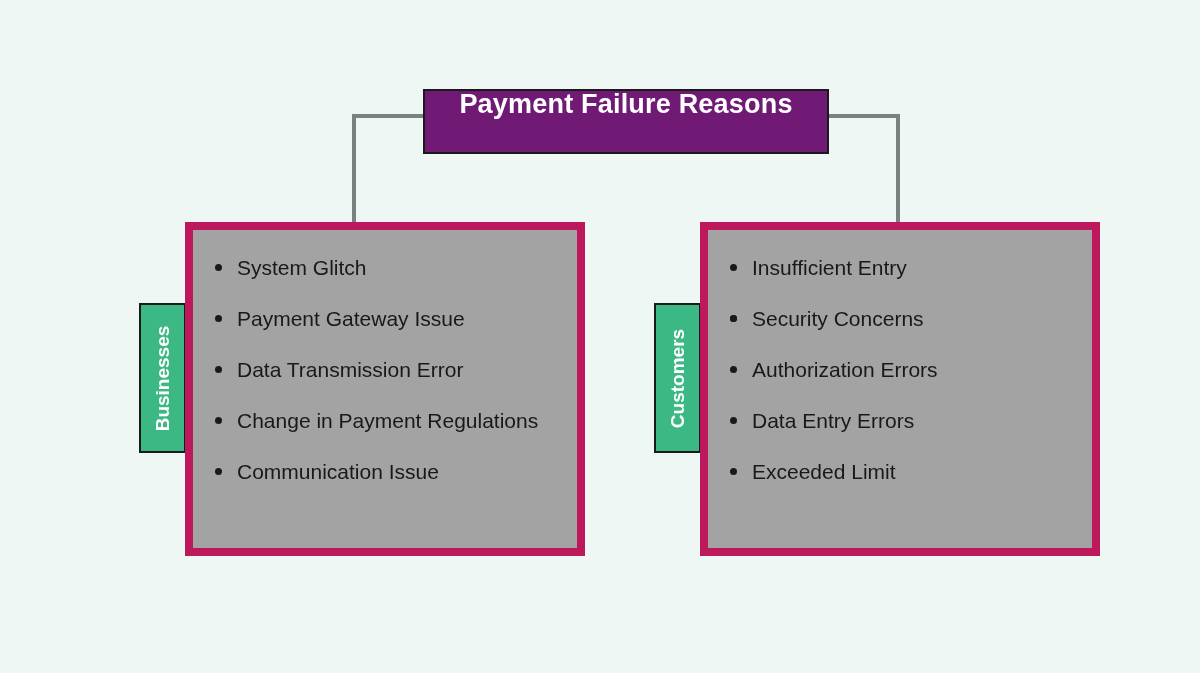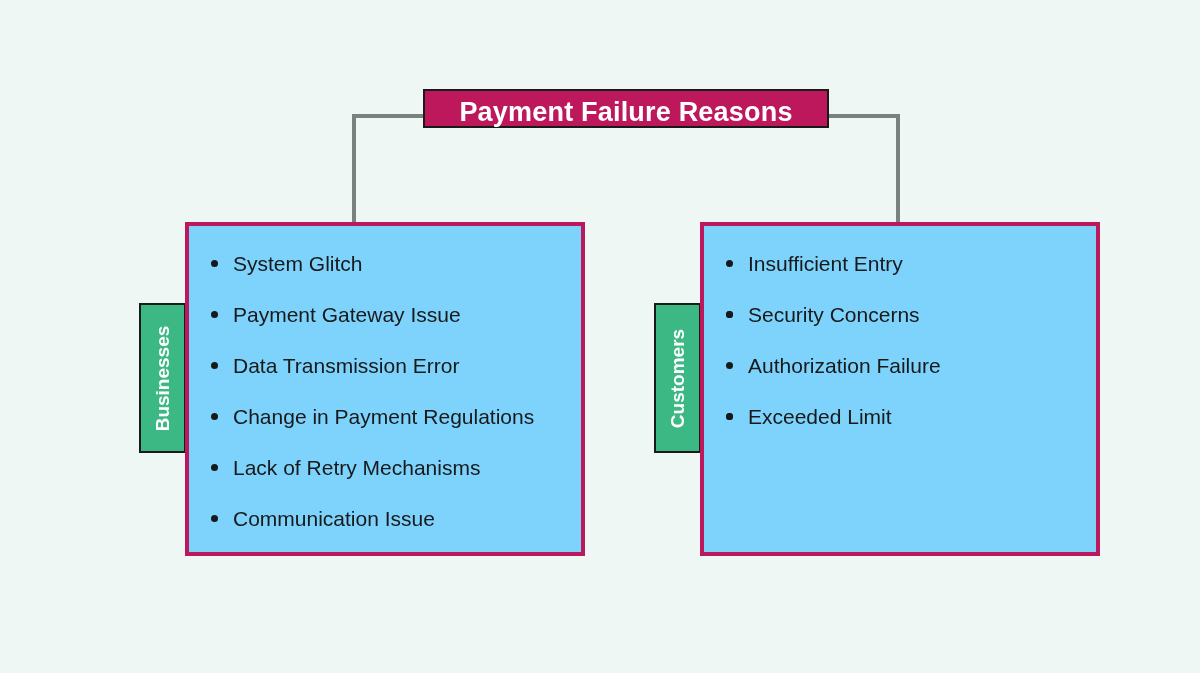--- a/index.html
+++ b/index.html
@@ -28,26 +28,26 @@
   .conn-v-left  { left: 352px; top: 114px; width: 4px;   height: 110px; }
   .conn-h-right { left: 829px; top: 114px; width: 71px;  height: 4px; }
   .conn-v-right { left: 896px; top: 114px; width: 4px;   height: 110px; }
 
   
   .root-node {
     position: absolute;
     left: 423px;
     top: 89px;
     width: 406px;
-    height: 39px;
-    background: #be185d;
+    height: 65px;
+    background: #701a75;
     border: 2px solid #1a1a1a;
     box-sizing: border-box;
     display: flex;
-    align-items: flex-end;
+    align-items: flex-start;
     justify-content: center;
   }
   .root-title {
     color: #ffffff;
     font-size: 27px;
     font-weight: bold;
     letter-spacing: 0.2px;
     line-height: 1;
     white-space: nowrap;
   }
@@ -82,22 +82,22 @@
     transform: rotate(-90deg);
     line-height: 1;
   }
 
   .panel {
     position: absolute;
     top: 0;
     left: 46px;
     width: 400px;
     height: 334px;
-    background: #7dd3fc;
-    border: 4px solid #be185d;
+    background: #a3a3a3;
+    border: 8px solid #be185d;
     box-sizing: border-box;
     z-index: 2;
   }
 
   .item-list {
     margin: 0;
     padding: 26px 0 0 44px;
     list-style: none;
   }
   .item-list li {
@@ -150,24 +150,20 @@
         <li>
           <span class="bullet"></span>
           <span>Data Transmission Error</span>
         </li>
         <li>
           <span class="bullet"></span>
           <span>Change in Payment Regulations</span>
         </li>
         <li>
           <span class="bullet"></span>
-          <span>Lack of Retry Mechanisms</span>
-        </li>
-        <li>
-          <span class="bullet"></span>
           <span>Communication Issue</span>
         </li>
       </ul>
     </div>
   </div>
 
   <div class="branch branch-right">
     <div class="side-tab">
       <span class="side-tab-label">Customers</span>
     </div>
@@ -179,24 +175,25 @@
         </li>
         <li>
           <span class="bullet"></span>
         </li>
         <li>
           <span class="bullet"></span>
           <span>Security Concerns</span>
         </li>
         <li>
           <span class="bullet"></span>
-          <span>Authorization Failure</span>
-        </li>
-        <li>
-          <span class="bullet"></span>
+          <span>Authorization Errors</span>
+        </li>
+        <li>
+          <span class="bullet"></span>
+          <span>Data Entry Errors</span>
         </li>
         <li>
           <span class="bullet"></span>
           <span>Exceeded Limit</span>
         </li>
       </ul>
     </div>
   </div>
 
 </div>

